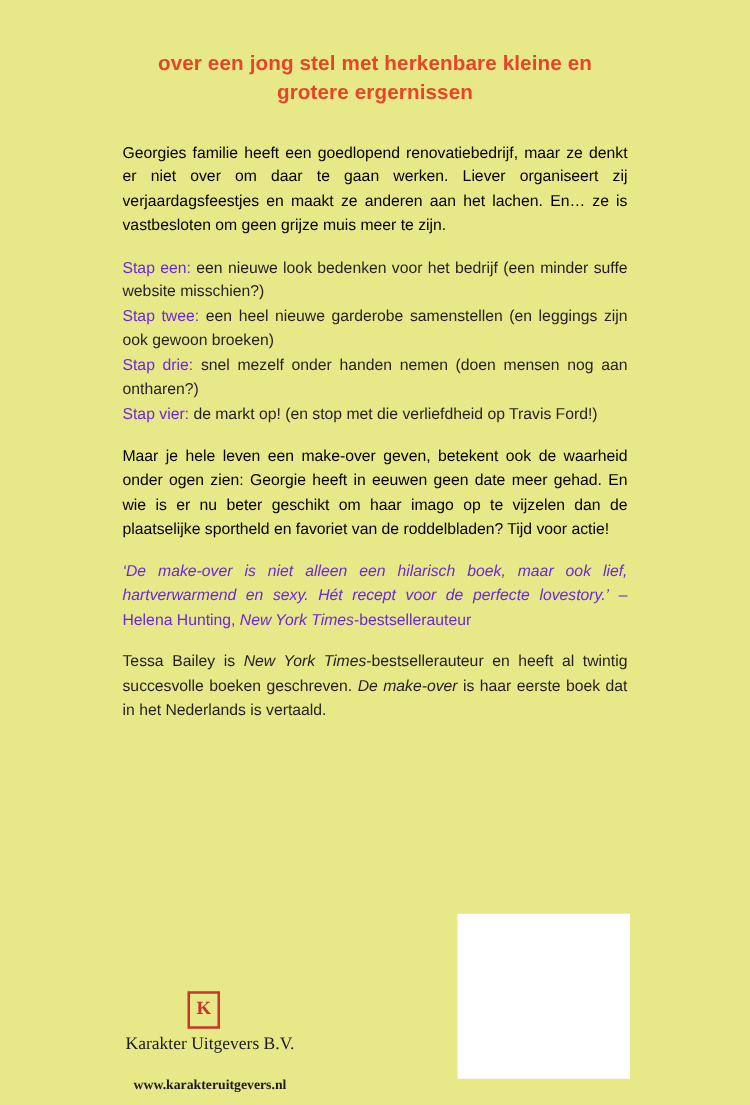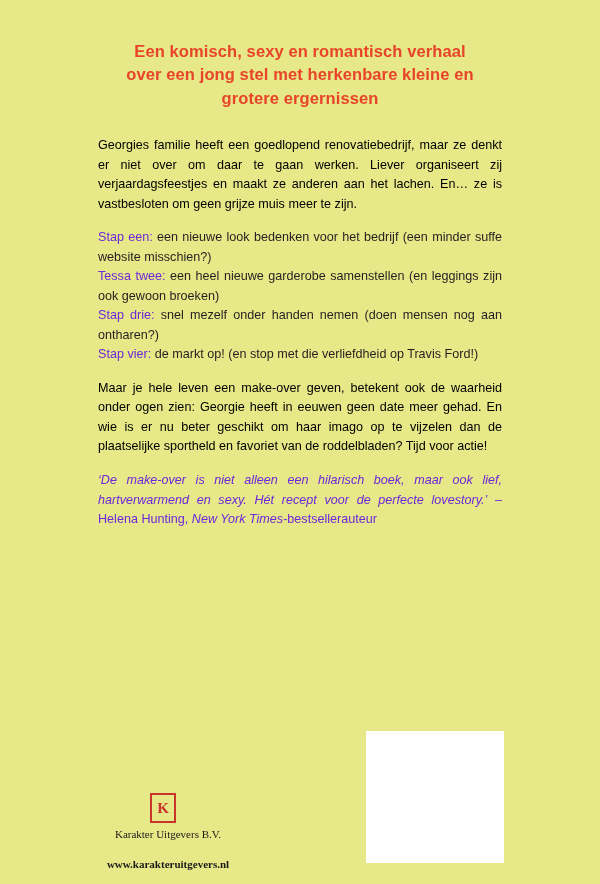--- a/index.html
+++ b/index.html
@@ -105,21 +105,21 @@
     top: 50%;
     transform: translate(-50%,-50%);
     font-family: "Liberation Serif", serif;
     font-size: 15px;
     color: #c9352a;
     font-weight: bold;
     line-height: 1;
   }
   .pub-name {
     font-family: "Liberation Serif", serif;
-    font-size: 11px;
+    font-size: 14px;
     color: #1b1b1b;
     margin-top: 5px;
     text-align: center;
     width: 140px;
   }
   .pub-url {
     font-family: "Liberation Serif", serif;
     font-size: 11px;
     color: #1b1b1b;
     font-weight: bold;
@@ -129,41 +129,43 @@
   }
 </style>
 </head>
 <body>
 
 <div class="page">
 
   <div class="content">
 
     <h1 class="headline">
-      <span>Een komisch, sexy en romantisch verhaal</span>
       <span>over een jong stel met herkenbare kleine en</span>
       <span>grotere ergernissen</span>
     </h1>
 
     <p class="body-text">Georgies familie heeft een goedlopend renovatiebedrijf, maar ze denkt er niet over om daar te gaan werken. Liever organiseert zij verjaardagsfeestjes en maakt ze anderen aan het lachen. En… ze is vastbesloten om geen grijze muis meer te zijn.</p>
 
     <div class="steps">
       <p class="step"><span class="step-label">Stap een:</span><span> een nieuwe look bedenken voor het bedrijf (een minder suffe website misschien?)</span></p>
-      <p class="step"><span class="step-label">Tessa twee:</span><span> een heel nieuwe garderobe samenstellen (en leggings zijn ook gewoon broeken)</span></p>
+      <p class="step"><span class="step-label">Stap twee:</span><span> een heel nieuwe garderobe samenstellen (en leggings zijn ook gewoon broeken)</span></p>
       <p class="step"><span class="step-label">Stap drie:</span><span> snel mezelf onder handen nemen (doen mensen nog aan ontharen?)</span></p>
       <p class="step"><span class="step-label">Stap vier:</span><span> de markt op! (en stop met die verliefdheid op Travis Ford!)</span></p>
     </div>
 
     <p class="body-text">Maar je hele leven een make-over geven, betekent ook de waarheid onder ogen zien: Georgie heeft in eeuwen geen date meer gehad. En wie is er nu beter geschikt om haar imago op te vijzelen dan de plaatselijke sportheld en favoriet van de roddelbladen? Tijd voor actie!</p>
 
     <p class="quote">
       <span class="ital">‘De make-over is niet alleen een hilarisch boek, maar ook lief, hartverwarmend en sexy. Hét recept voor de perfecte lovestory.’</span><span> – Helena Hunting, </span><span class="attrib-ital">New York Times</span><span>-bestsellerauteur</span>
     </p>
 
 
+    <p class="bio">
+      <span>Tessa Bailey is </span><span class="ital">New York Times</span><span>-bestsellerauteur en heeft al twintig succesvolle boeken geschreven. </span><span class="ital">De make-over</span><span> is haar eerste boek dat in het Nederlands is vertaald.</span>
+    </p>
 
   </div>
 
   <div class="white-box"></div>
 
   <div class="publisher">
     <div class="pub-logo">
       <span class="pub-logo-inner">K</span>
     </div>
     <div class="pub-name">Karakter Uitgevers B.V.</div>

